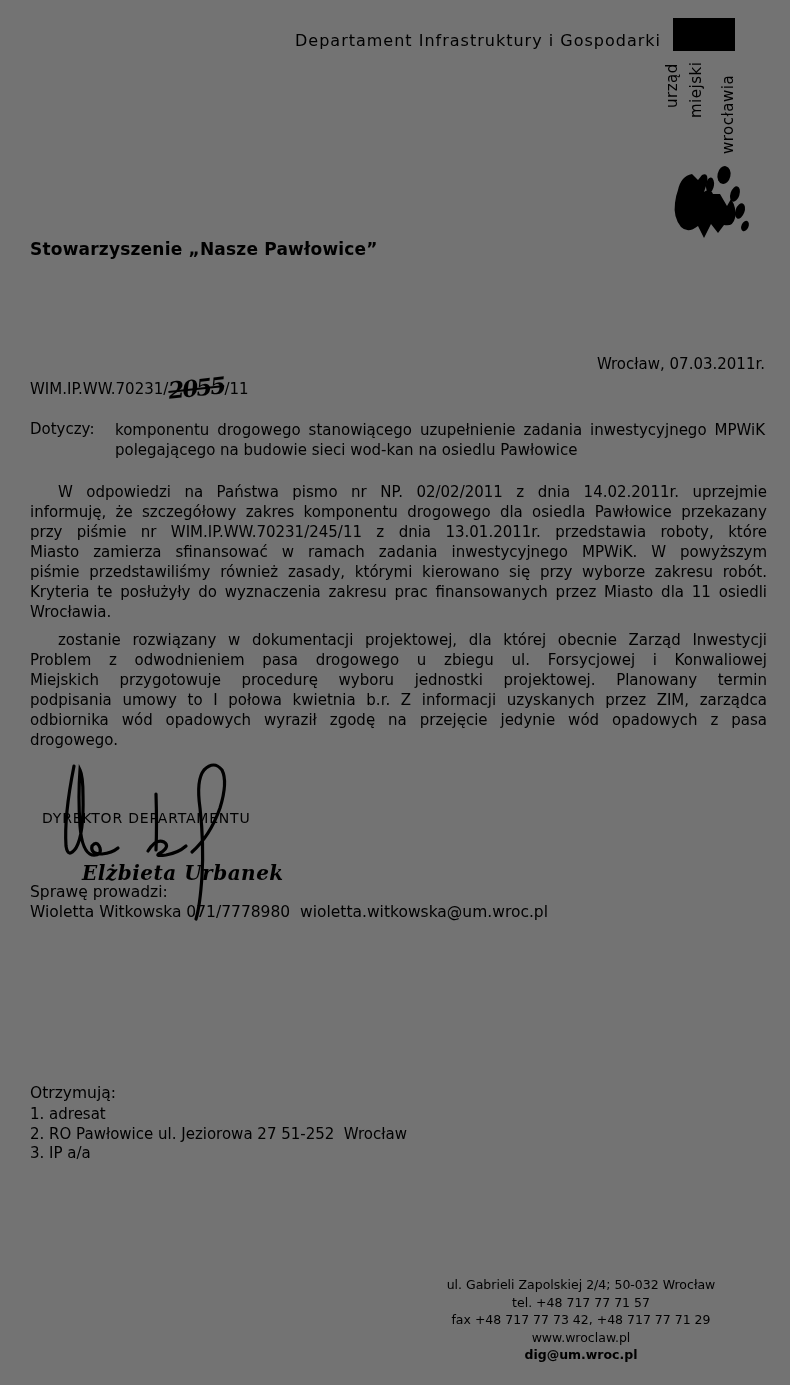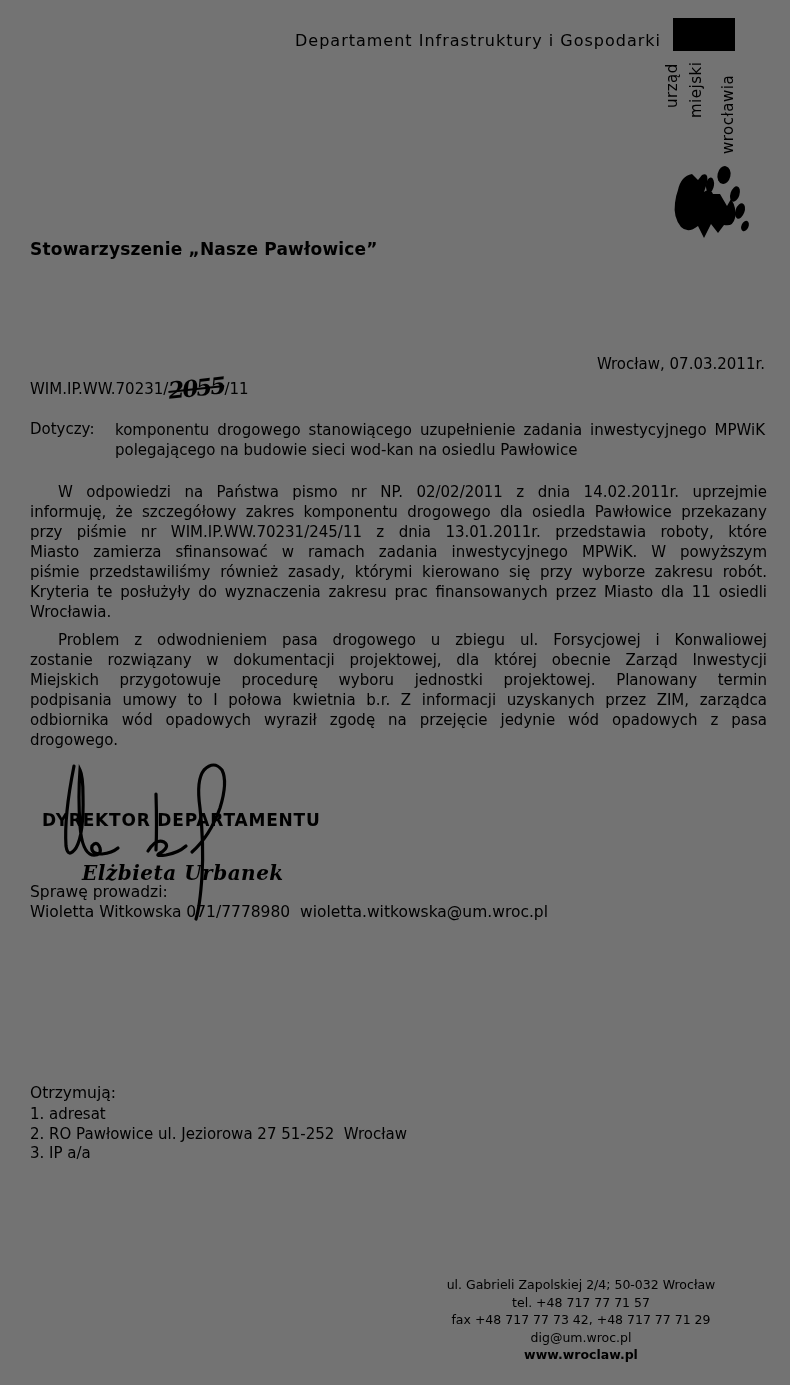--- a/index.html
+++ b/index.html
@@ -70,21 +70,21 @@
   }
   .para .line{text-align:justify;text-align-last:justify;}
   .para .line:first-child{text-indent:28px;}
   .para .line:last-child{text-align-last:left;}
   .para-1{top:482px;}
   .para-2{top:630px;}
   
   .sig-svg{position:absolute;left:52px;top:756px;}
   .sig-title{
     position:absolute;left:42px;top:810px;
-    font-size:17px;letter-spacing:.8px;white-space:nowrap;font-weight:bold;
+    font-size:14px;letter-spacing:.8px;white-space:nowrap;
   }
   .sig-name{
     position:absolute;left:82px;top:861px;
     font-family:"DejaVu Serif","Liberation Serif",serif;
     font-style:italic;font-weight:bold;font-size:20px;letter-spacing:.5px;
     white-space:nowrap;
   }
   .officer-label{position:absolute;left:30px;top:883px;font-size:15.5px;}
   .officer-line{position:absolute;left:30px;top:903px;font-size:15.5px;white-space:nowrap;}
   
@@ -140,22 +140,22 @@
   <div class="para para-1">
       <div class="line">W odpowiedzi na Państwa pismo nr NP. 02/02/2011 z dnia 14.02.2011r. uprzejmie</div>
       <div class="line">informuję, że szczegółowy zakres komponentu drogowego dla osiedla Pawłowice przekazany</div>
       <div class="line">przy piśmie nr WIM.IP.WW.70231/245/11 z dnia 13.01.2011r. przedstawia roboty, które</div>
       <div class="line">Miasto zamierza sfinansować w ramach zadania inwestycyjnego MPWiK. W powyższym</div>
       <div class="line">piśmie przedstawiliśmy również zasady, którymi kierowano się przy wyborze zakresu robót.</div>
       <div class="line">Kryteria te posłużyły do wyznaczenia zakresu prac finansowanych przez Miasto dla 11 osiedli</div>
       <div class="line">Wrocławia.</div>
     </div>
   <div class="para para-2">
+      <div class="line">zostanie rozwiązany w dokumentacji projektowej, dla której obecnie Zarząd Inwestycji</div>
       <div class="line">Problem z odwodnieniem pasa drogowego u zbiegu ul. Forsycjowej i Konwaliowej</div>
-      <div class="line">zostanie rozwiązany w dokumentacji projektowej, dla której obecnie Zarząd Inwestycji</div>
       <div class="line">Miejskich przygotowuje procedurę wyboru jednostki projektowej. Planowany termin</div>
       <div class="line">podpisania umowy to I połowa kwietnia b.r. Z informacji uzyskanych przez ZIM, zarządca</div>
       <div class="line">odbiornika wód opadowych wyraził zgodę na przejęcie jedynie wód opadowych z pasa</div>
       <div class="line">drogowego.</div>
     </div>
 
   <svg class="sig-svg" width="190" height="172" viewBox="0 0 190 172">
     <g fill="none" stroke="#000" stroke-width="3.2" stroke-linecap="round">
       <path d="M22,10 Q12,60 14,90 Q16,103 24,92 Q32,78 31,40 Q31,20 28,14
                Q26,40 28,70 Q30,96 40,99 Q50,100 48,92 Q45,84 40,90
@@ -177,17 +177,17 @@
   <div class="dist-items">
       <div class="line">1. adresat</div>
       <div class="line">2. RO Pawłowice ul. Jeziorowa 27 51-252 &nbsp;Wrocław</div>
       <div class="line">3. IP a/a</div>
     </div>
 
   <div class="footer">
       <div class="line">ul. Gabrieli Zapolskiej 2/4; 50-032 Wrocław</div>
       <div class="line">tel. +48 717 77 71 57</div>
       <div class="line">fax +48 717 77 73 42, +48 717 77 71 29</div>
+      <div class="line">www.wroclaw.pl</div>
       <div class="line">dig@um.wroc.pl</div>
-      <div class="line">www.wroclaw.pl</div>
     </div>
 
 </div>
 
 </body></html>

